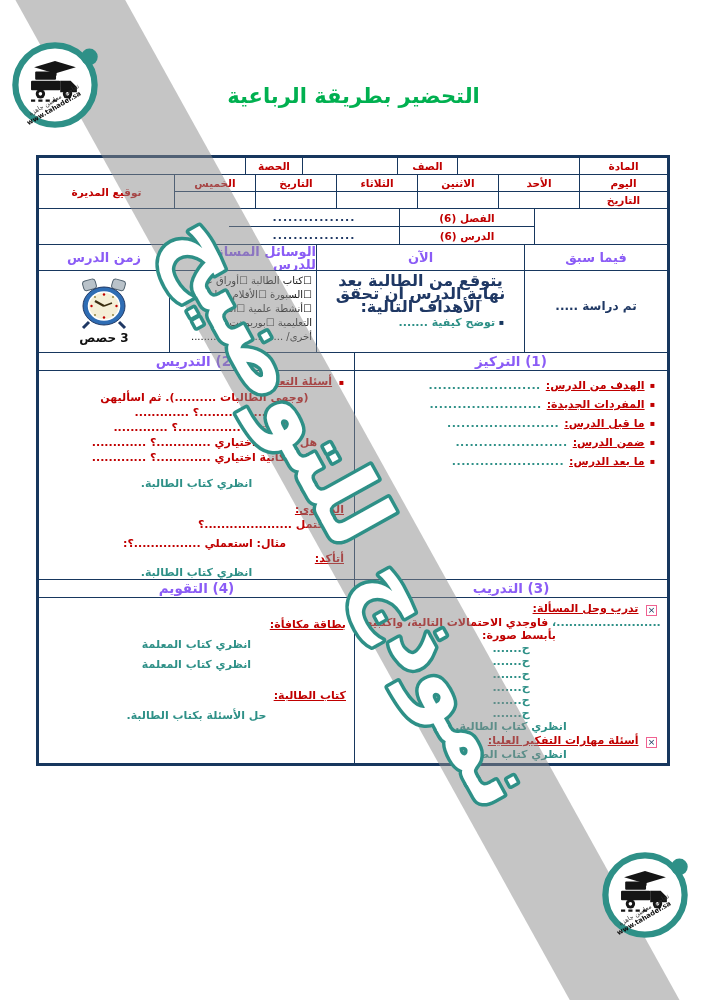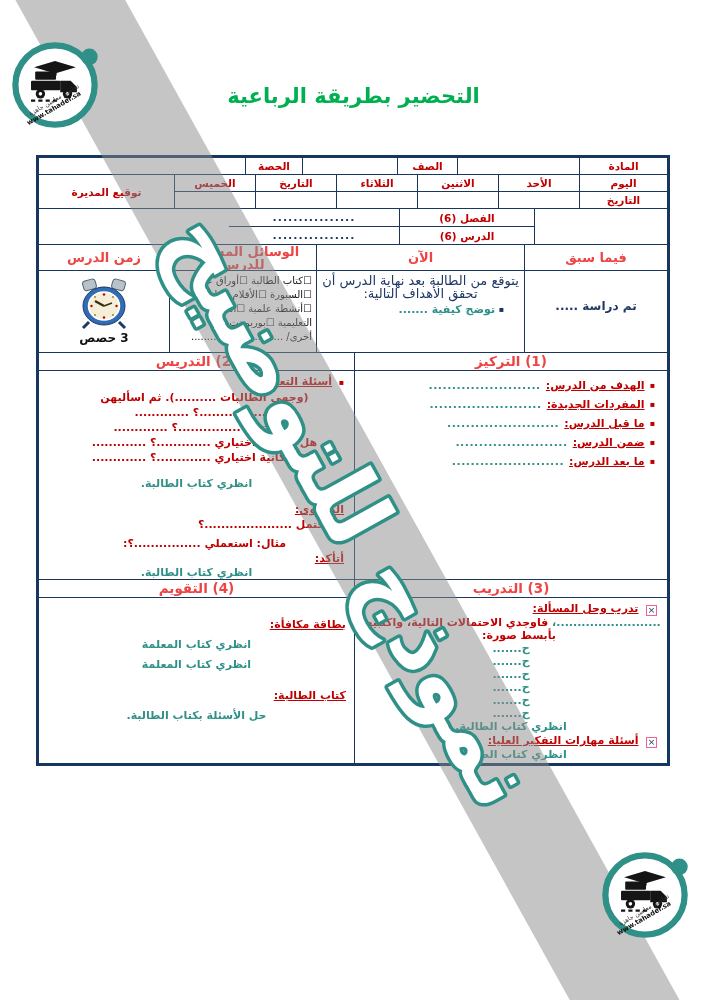--- a/index.html
+++ b/index.html
@@ -22,28 +22,28 @@
   }
   .row { display: flex; border-bottom: 1px solid #17375E; }
   .row.noline { border-bottom: none; }
   .cell {
     border-left: 1px solid #17375E; display: flex;
     align-items: center; justify-content: center; overflow: hidden;
   }
   .cell.last { border-left: none; }
   .lab { color: #C00000; font-size: 10.5px; font-weight: bold; }
   .dotsnavy { color: #1F3864; font-weight: bold; font-size: 11px; letter-spacing: 1px; }
-  .hd { color: #ef4444; font-weight: bold; font-size: 13px; text-align: center; line-height: 13px; }
+  .hd { color: #8b5cf6; font-weight: bold; font-size: 13px; text-align: right; line-height: 13px; }
   .subcol { display: flex; flex-direction: column; }
   .subrow { display: flex; }
   
   .ctxbody { align-items: flex-start; }
   .prevtxt { width: 100%; text-align: center; margin-top: 28px; color:#1F3864; font-size: 12px; font-weight: bold; }
   .nowcell { flex-direction: column; justify-content: flex-start; align-items: stretch; }
-  .nowintro { color: #1F3864; font-weight: normal; font-size: 13px; text-align: center; line-height: 13px; padding: 3px 4px 0 4px; }
+  .nowintro { color: #1F3864; font-weight: bold; font-size: 16px; text-align: center; line-height: 13px; padding: 3px 4px 0 4px; }
   .nowobj { margin-top: 3px; padding-right: 20px; text-align: right; font-size: 11px; }
   .nowobj .b { color: #17375E; font-size: 8px; vertical-align: 1px; }
   .tealtxt { color: #2E9087; font-weight: bold; }
   .aidscell { flex-direction: column; justify-content: flex-start; align-items: stretch; }
   .checklist { color: #111; font-size: 10px; line-height: 14px; padding: 3px 4px 0 2px; text-align: right; }
   .aidsother { color: #111; font-size: 10px; padding: 1px 4px 0 2px; text-align: right; }
   .timecell { flex-direction: column; justify-content: center; }
   .duration { font-weight: bold; font-size: 12px; color: #111; margin-top: 1px; }
   
   .qh { height: 18px; }

